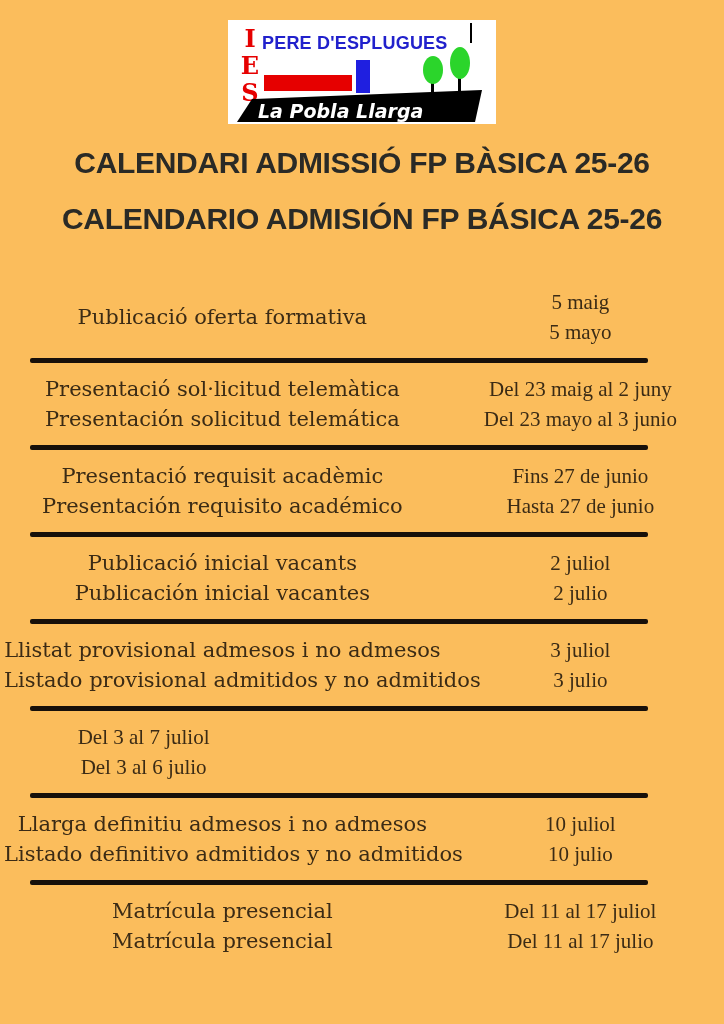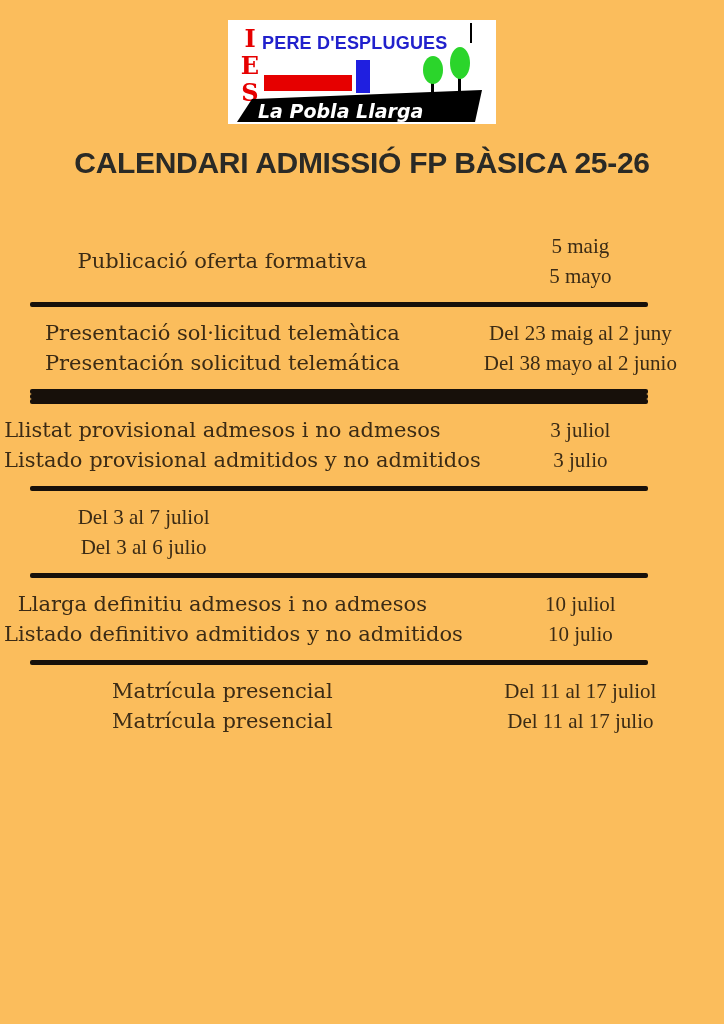--- a/index.html
+++ b/index.html
@@ -76,20 +76,21 @@
       <rect x="230" y="48" width="3" height="28" fill="#000000"></rect>
       <ellipse cx="232" cy="43" rx="10" ry="16" fill="#2BD52B"></ellipse>
 
       <polygon points="9,102 24,79 254,70 247,102" fill="#000000"></polygon>
       <text x="30" y="98" font-family="DejaVu Sans, sans-serif" font-weight="bold" font-style="italic" font-size="19" fill="#FFFFFF">La Pobla Llarga</text>
     </svg>
   </div>
 
   <div class="titles">
     <h1 class="title title-1">CALENDARI ADMISSIÓ FP BÀSICA 25-26</h1>
+    <h1 class="title title-2">CALENDARIO ADMISIÓN FP BÁSICA 25-26</h1>
   </div>
 
   <div class="schedule">
 
     <div class="row">
       <div class="cell cell-left">
         <div class="line">Publicació oferta formativa</div>
       </div>
       <div class="cell cell-right">
         <div class="line">5 maig</div>
@@ -98,27 +99,47 @@
     </div>
     <div class="divider"></div>
 
     <div class="row">
       <div class="cell cell-left">
         <div class="line">Presentació sol·licitud telemàtica</div>
         <div class="line">Presentación solicitud telemática</div>
       </div>
       <div class="cell cell-right">
         <div class="line">Del 23 maig al 2 juny</div>
-        <div class="line">Del 38 mayo al 2 junio</div>
+        <div class="line">Del 23 mayo al 3 junio</div>
       </div>
     </div>
     <div class="divider"></div>
 
+    <div class="row">
+      <div class="cell cell-left">
+        <div class="line">Presentació requisit acadèmic</div>
+        <div class="line">Presentación requisito académico</div>
+      </div>
+      <div class="cell cell-right">
+        <div class="line">Fins 27 de junio</div>
+        <div class="line">Hasta 27 de junio</div>
+      </div>
+    </div>
     <div class="divider"></div>
 
+    <div class="row">
+      <div class="cell cell-left">
+        <div class="line">Publicació inicial vacants</div>
+        <div class="line">Publicación inicial vacantes</div>
+      </div>
+      <div class="cell cell-right">
+        <div class="line">2 juliol</div>
+        <div class="line">2 julio</div>
+      </div>
+    </div>
     <div class="divider"></div>
 
     <div class="row">
       <div class="cell cell-left">
         <div class="line">Llistat provisional admesos i no admesos</div>
         <div class="line">Listado provisional admitidos y no admitidos</div>
       </div>
       <div class="cell cell-right">
         <div class="line">3 juliol</div>
         <div class="line">3 julio</div>

